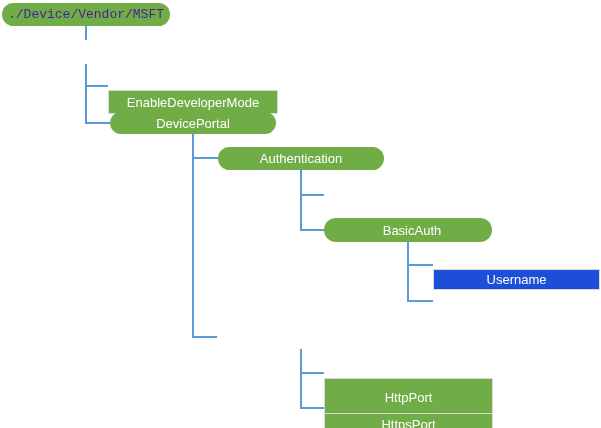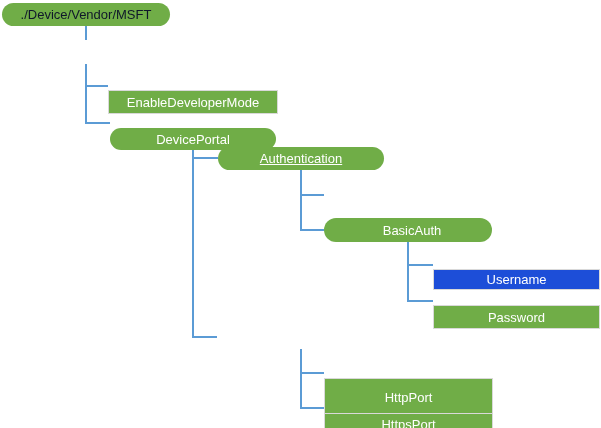--- a/index.html
+++ b/index.html
@@ -54,22 +54,21 @@
     <div class="edge" style="left: 194px; top: 336px; width: 23px; height: 2px; background: rgb(91, 155, 213);"></div>
     <div class="edge" style="left: 300px; top: 170px; width: 2px; height: 61px; background: rgb(91, 155, 213);"></div>
     <div class="edge" style="left: 302px; top: 194px; width: 22px; height: 2px; background: rgb(91, 155, 213);"></div>
     <div class="edge" style="left: 302px; top: 229px; width: 22px; height: 2px; background: rgb(91, 155, 213);"></div>
     <div class="edge" style="left: 407px; top: 242px; width: 2px; height: 60px; background: rgb(91, 155, 213);"></div>
     <div class="edge" style="left: 409px; top: 264px; width: 24px; height: 2px; background: rgb(91, 155, 213);"></div>
     <div class="edge" style="left: 409px; top: 300px; width: 24px; height: 2px; background: rgb(91, 155, 213);"></div>
     <div class="edge" style="left: 300px; top: 349px; width: 2px; height: 60px; background: rgb(91, 155, 213);"></div>
     <div class="edge" style="left: 302px; top: 372px; width: 22px; height: 2px; background: rgb(91, 155, 213);"></div>
     <div class="edge" style="left: 302px; top: 407px; width: 22px; height: 2px; background: rgb(91, 155, 213);"></div>
-    <div class="node pill" style="left: 2px; top: 3px; width: 168px; height: 23px; background: rgb(112, 173, 71); color: #0f172a;">./Device/Vendor/MSFT</div>
+    <div class="node pill" style="left: 2px; top: 3px; width: 168px; height: 23px; background: rgb(112, 173, 71); color: #4c1d95; font-family: Liberation Mono, monospace;">./Device/Vendor/MSFT</div>
     <div class="node rect" style="left: 108px; top: 74px; width: 170px; height: 24px; background: rgb(112, 173, 71); color: rgb(255, 255, 255); border-color: rgb(217, 217, 217);">EnableDeveloperMode</div>
-    <div class="node pill" style="left: 110px; top: 112px; width: 166px; height: 22px; background: rgb(112, 173, 71); color: rgb(255, 255, 255); margin-top: 16px;">DevicePortal</div>
-    <div class="node pill" style="left: 218px; top: 147px; width: 166px; height: 23px; background: rgb(112, 173, 71); color: rgb(255, 255, 255); text-decoration: underline;">Authentication</div>
+    <div class="node pill" style="left: 110px; top: 112px; width: 166px; height: 22px; background: rgb(112, 173, 71); color: rgb(255, 255, 255);">DevicePortal</div>
+    <div class="node pill" style="left: 218px; top: 147px; width: 166px; height: 23px; background: rgb(112, 173, 71); color: rgb(255, 255, 255);">Authentication</div>
     <div class="node pill" style="left: 324px; top: 218px; width: 168px; height: 24px; background: rgb(112, 173, 71); color: rgb(255, 255, 255); padding-left: 8px;">BasicAuth</div>
     <div class="node rect" style="left: 433px; top: 253px; width: 167px; height: 21px; background: #1d4ed8; color: rgb(255, 255, 255); border-color: rgb(217, 217, 217);">Username</div>
-    <div class="node rect" style="left: 433px; top: 289px; width: 167px; height: 24px; background: rgb(112, 173, 71); color: rgb(255, 255, 255); border-color: rgb(217, 217, 217);">Password</div>
     <div class="node rect" style="left: 324px; top: 362px; width: 169px; height: 38px; background: rgb(112, 173, 71); color: rgb(255, 255, 255); border-color: rgb(217, 217, 217);">HttpPort</div>
     <div class="node rect" style="left: 324px; top: 397px; width: 169px; height: 23px; background: rgb(112, 173, 71); color: rgb(255, 255, 255); border-color: rgb(217, 217, 217);">HttpsPort</div>
   </div>
 
 </body></html>

